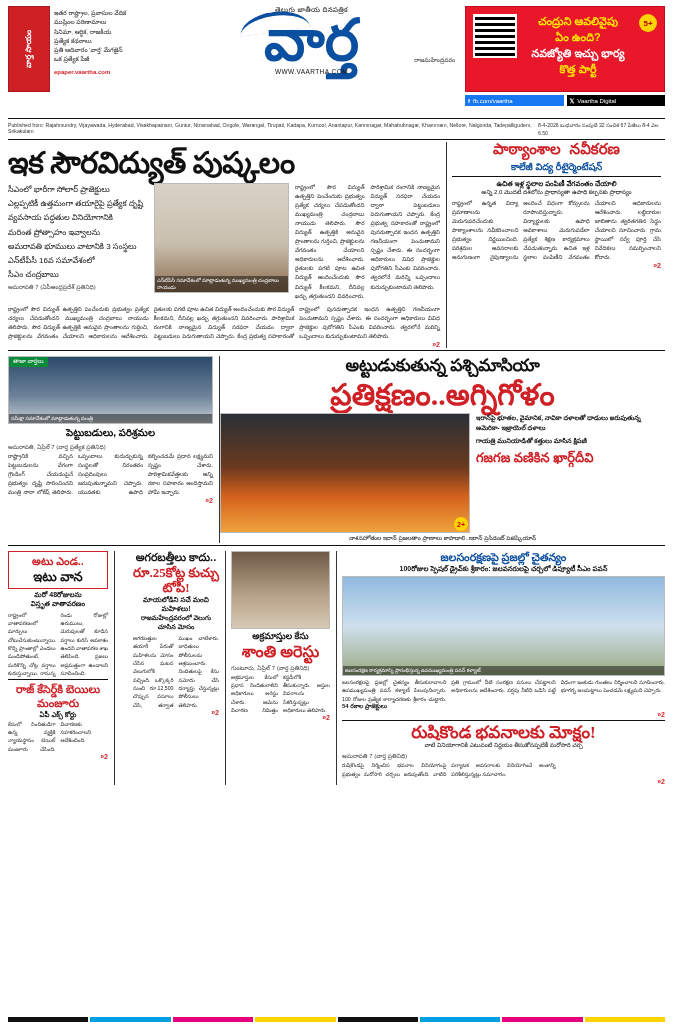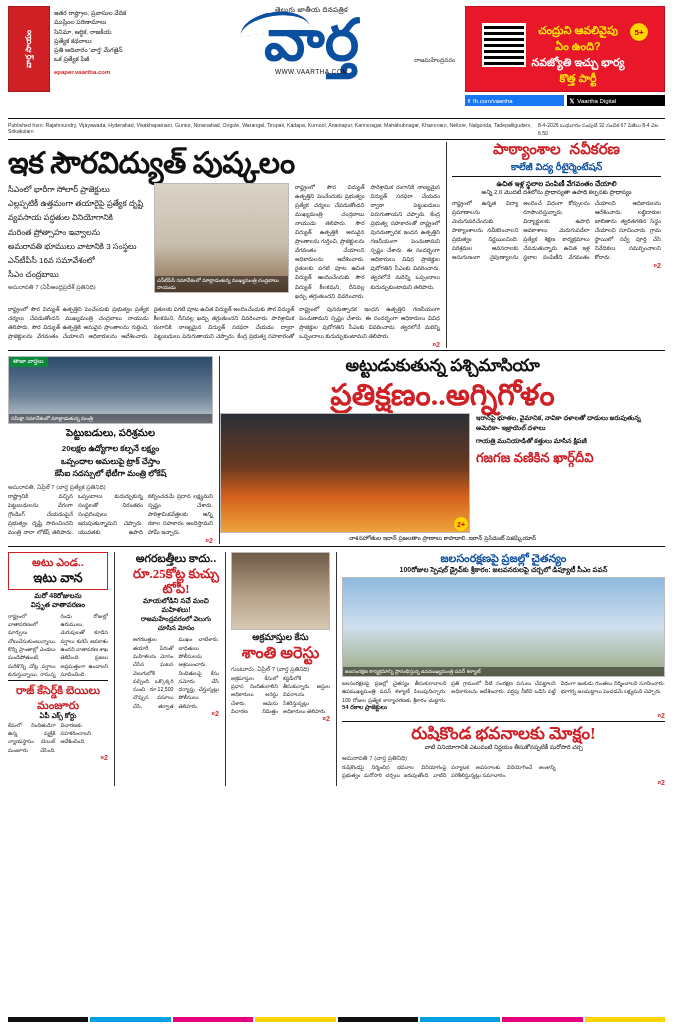--- a/index.html
+++ b/index.html
@@ -35,21 +35,21 @@
   .mh-swoosh {
     position:absolute; right:150px; top:6px; width:70px; height:20px;
     border-top:4px solid #0b4fa0; border-radius:50%/100% 100% 0 0; transform:rotate(-8deg);
   }
   .mh-site { font-size:6.5px; color:#111; letter-spacing:.4px; }
   .mh-right-label { position:absolute; right:4px; bottom:10px; font-size:6px; color:#333; }
 
   .mh-right { width:200px; }
   .mh-ad-top {
     background:#e8172a; color:#fff; height:86px; border:1px solid #c00f20;
-    display:flex; gap:4px; padding:16px;
+    display:flex; gap:4px; padding:7px;
   }
   .qr { width:44px; height:44px; background:
       repeating-linear-gradient(0deg,#000 0 3px,#fff 3px 6px),
       repeating-linear-gradient(90deg,#000 0 3px,transparent 3px 6px);
     background-color:#fff; border:2px solid #fff; align-self:flex-start; }
   .mh-ad-text { flex:1; text-align:center; font-size:11px; font-weight:bold; line-height:1.45; }
   .mh-ad-text .y { color:#ffe600; }
   .mh-ad-badge { width:18px; height:18px; border-radius:50%; background:#ffd400; color:#b00;
      font-size:8px; font-weight:bold; display:flex; align-items:center; justify-content:center; margin-left:auto; }
   .mh-social { display:flex; gap:3px; margin-top:3px; }
@@ -231,25 +231,20 @@
 
   <div class="rule"></div>
 
   <div class="mid">
     <div class="mid-left">
       <div class="photo meet">
         <div style="position:absolute;left:0;top:0;background:#0b8a3a;color:#fff;font-size:6px;padding:1px 4px;">తాజా వార్తలు</div>
         <div class="cap">సమీక్షా సమావేశంలో మాట్లాడుతున్న మంత్రి</div>
       </div>
       <div style="font-size:10px;font-weight:bold;text-align:center;margin-top:3px;">పెట్టుబడులు, పరిశ్రమల</div>
-      <div style="font-size:8px;font-weight:bold;text-align:center;line-height:1.6;margin-top:2px;">
-        <div>20లక్షల   ఉద్యోగాల కల్పనే లక్ష్యం</div>
-        <div>ఒప్పందాల అమలుపై ట్రాక్ చేస్తాం</div>
-        <div>కేసీఐ సదస్సులో భేటీగా మంత్రి లోకేష్</div>
-      </div>
       <div class="byline">అమరావతి, ఏప్రిల్ 7 (వార్త ప్రత్యేక ప్రతినిధి)</div>
       <div class="body-text c3">రాష్ట్రానికి వచ్చిన పెట్టుబడులను వేగంగా గ్రౌండింగ్ చేయడంపైనే ప్రభుత్వం దృష్టి సారించిందని మంత్రి నారా లోకేష్ తెలిపారు. ఒప్పందాలు కుదుర్చుకున్న సంస్థలతో నిరంతరం సంప్రదింపులు జరుపుతున్నామని చెప్పారు. యువతకు ఉపాధి కల్పించడమే ప్రధాన లక్ష్యమని స్పష్టం చేశారు. పారిశ్రామికవేత్తలకు అన్ని రకాల సహకారం అందిస్తామని హామీ ఇచ్చారు.</div>
       <div class="more">»2</div>
     </div>
 
     <div class="mid-right">
       <div style="font-size:17px;font-weight:bold;text-align:center;letter-spacing:-.3px;">అట్టుడుకుతున్న  పశ్చిమాసియా</div>
       <div class="hl-big red" style="text-align:center;font-size:30px;">ప్రతిక్షణం..అగ్నిగోళం</div>
       <div style="display:flex;gap:6px;margin-top:3px;">
         <div style="width:250px;position:relative;">

